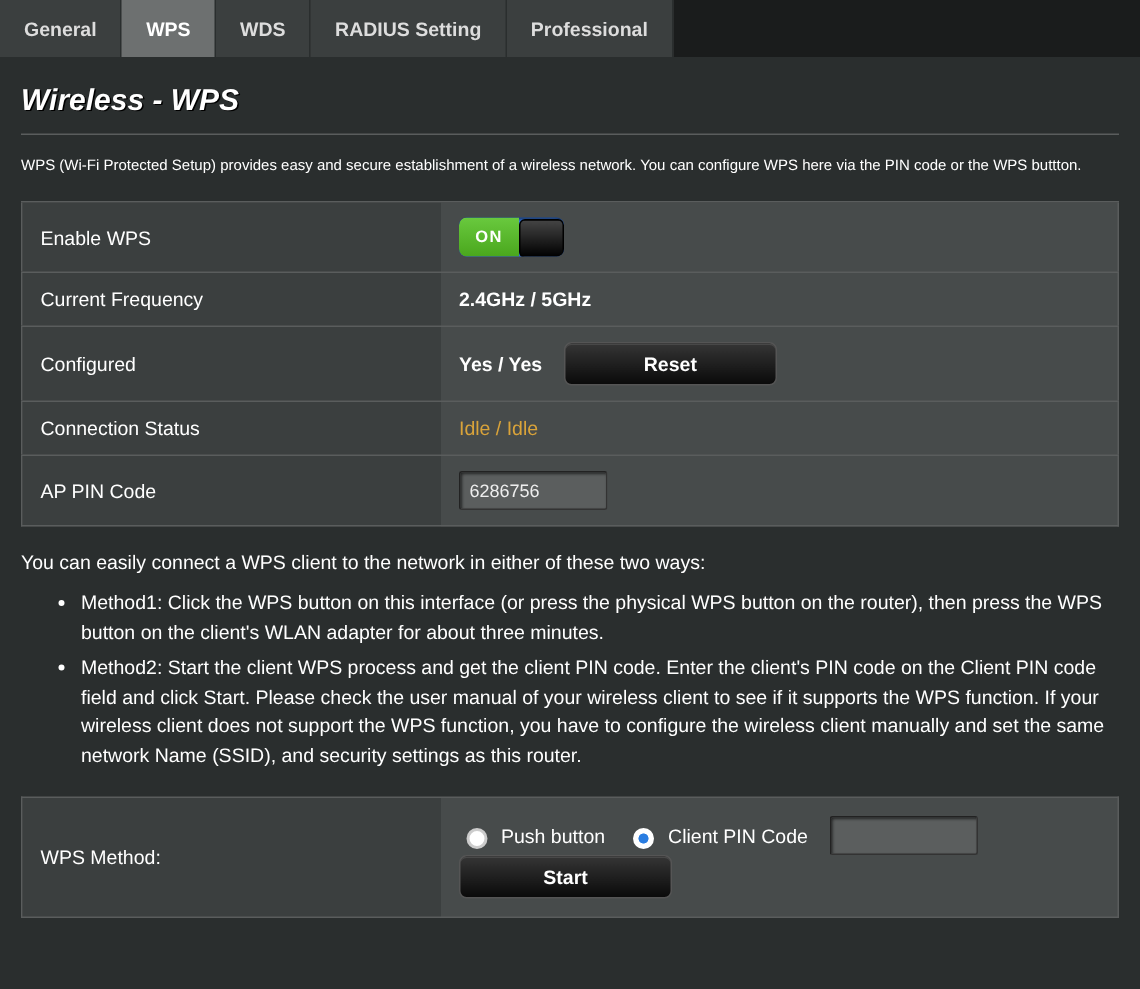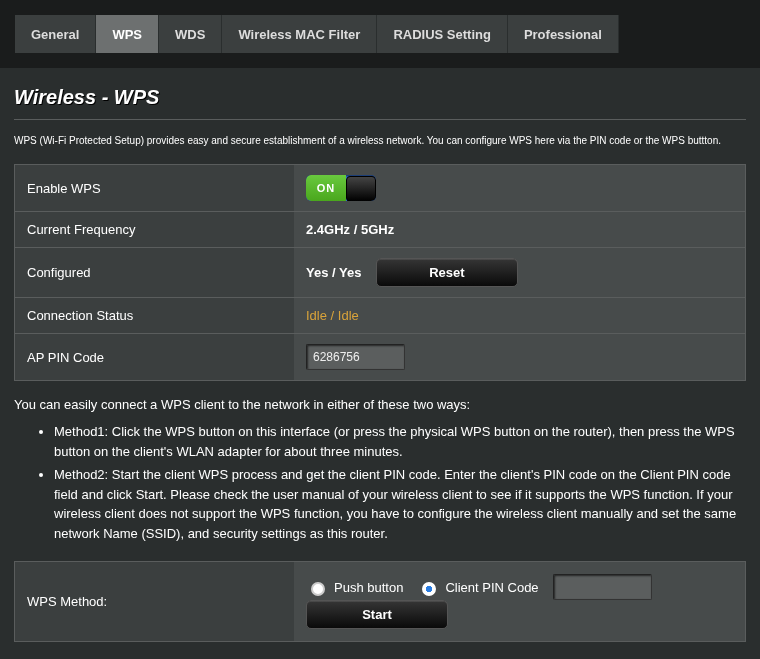--- a/index.html
+++ b/index.html
@@ -7,21 +7,21 @@
     padding: 0;
     width: 760px;
     background: #2a2e2e;
     font-family: Arial, Helvetica, sans-serif;
     color: #fff;
     font-size: 13px;
   }
   .tabs {
     display: flex;
     background: #1a1c1c;
-    padding: 15px;
+    padding: 0;
     height: 38px;
     align-items: stretch;
   }
   .tab {
     padding: 0 16px;
     display: flex;
     align-items: center;
     font-weight: bold;
     color: #ddd;
     cursor: pointer;
@@ -202,21 +202,20 @@
     align-items: center;
   }
 </style>
 </head>
 <body>
 
 <div class="tabs">
   <div class="tab">General</div>
   <div class="tab active">WPS</div>
   <div class="tab">WDS</div>
-  <div class="tab">Wireless MAC Filter</div>
   <div class="tab">RADIUS Setting</div>
   <div class="tab">Professional</div>
 </div>
 
 <div class="content">
   <h1 class="page-title">Wireless - WPS</h1>
   <hr class="divider">
   <div class="page-desc">WPS (Wi-Fi Protected Setup) provides easy and secure establishment of a wireless network. You can configure WPS here via the PIN code or the WPS buttton.</div>
 
   <table class="settings">

